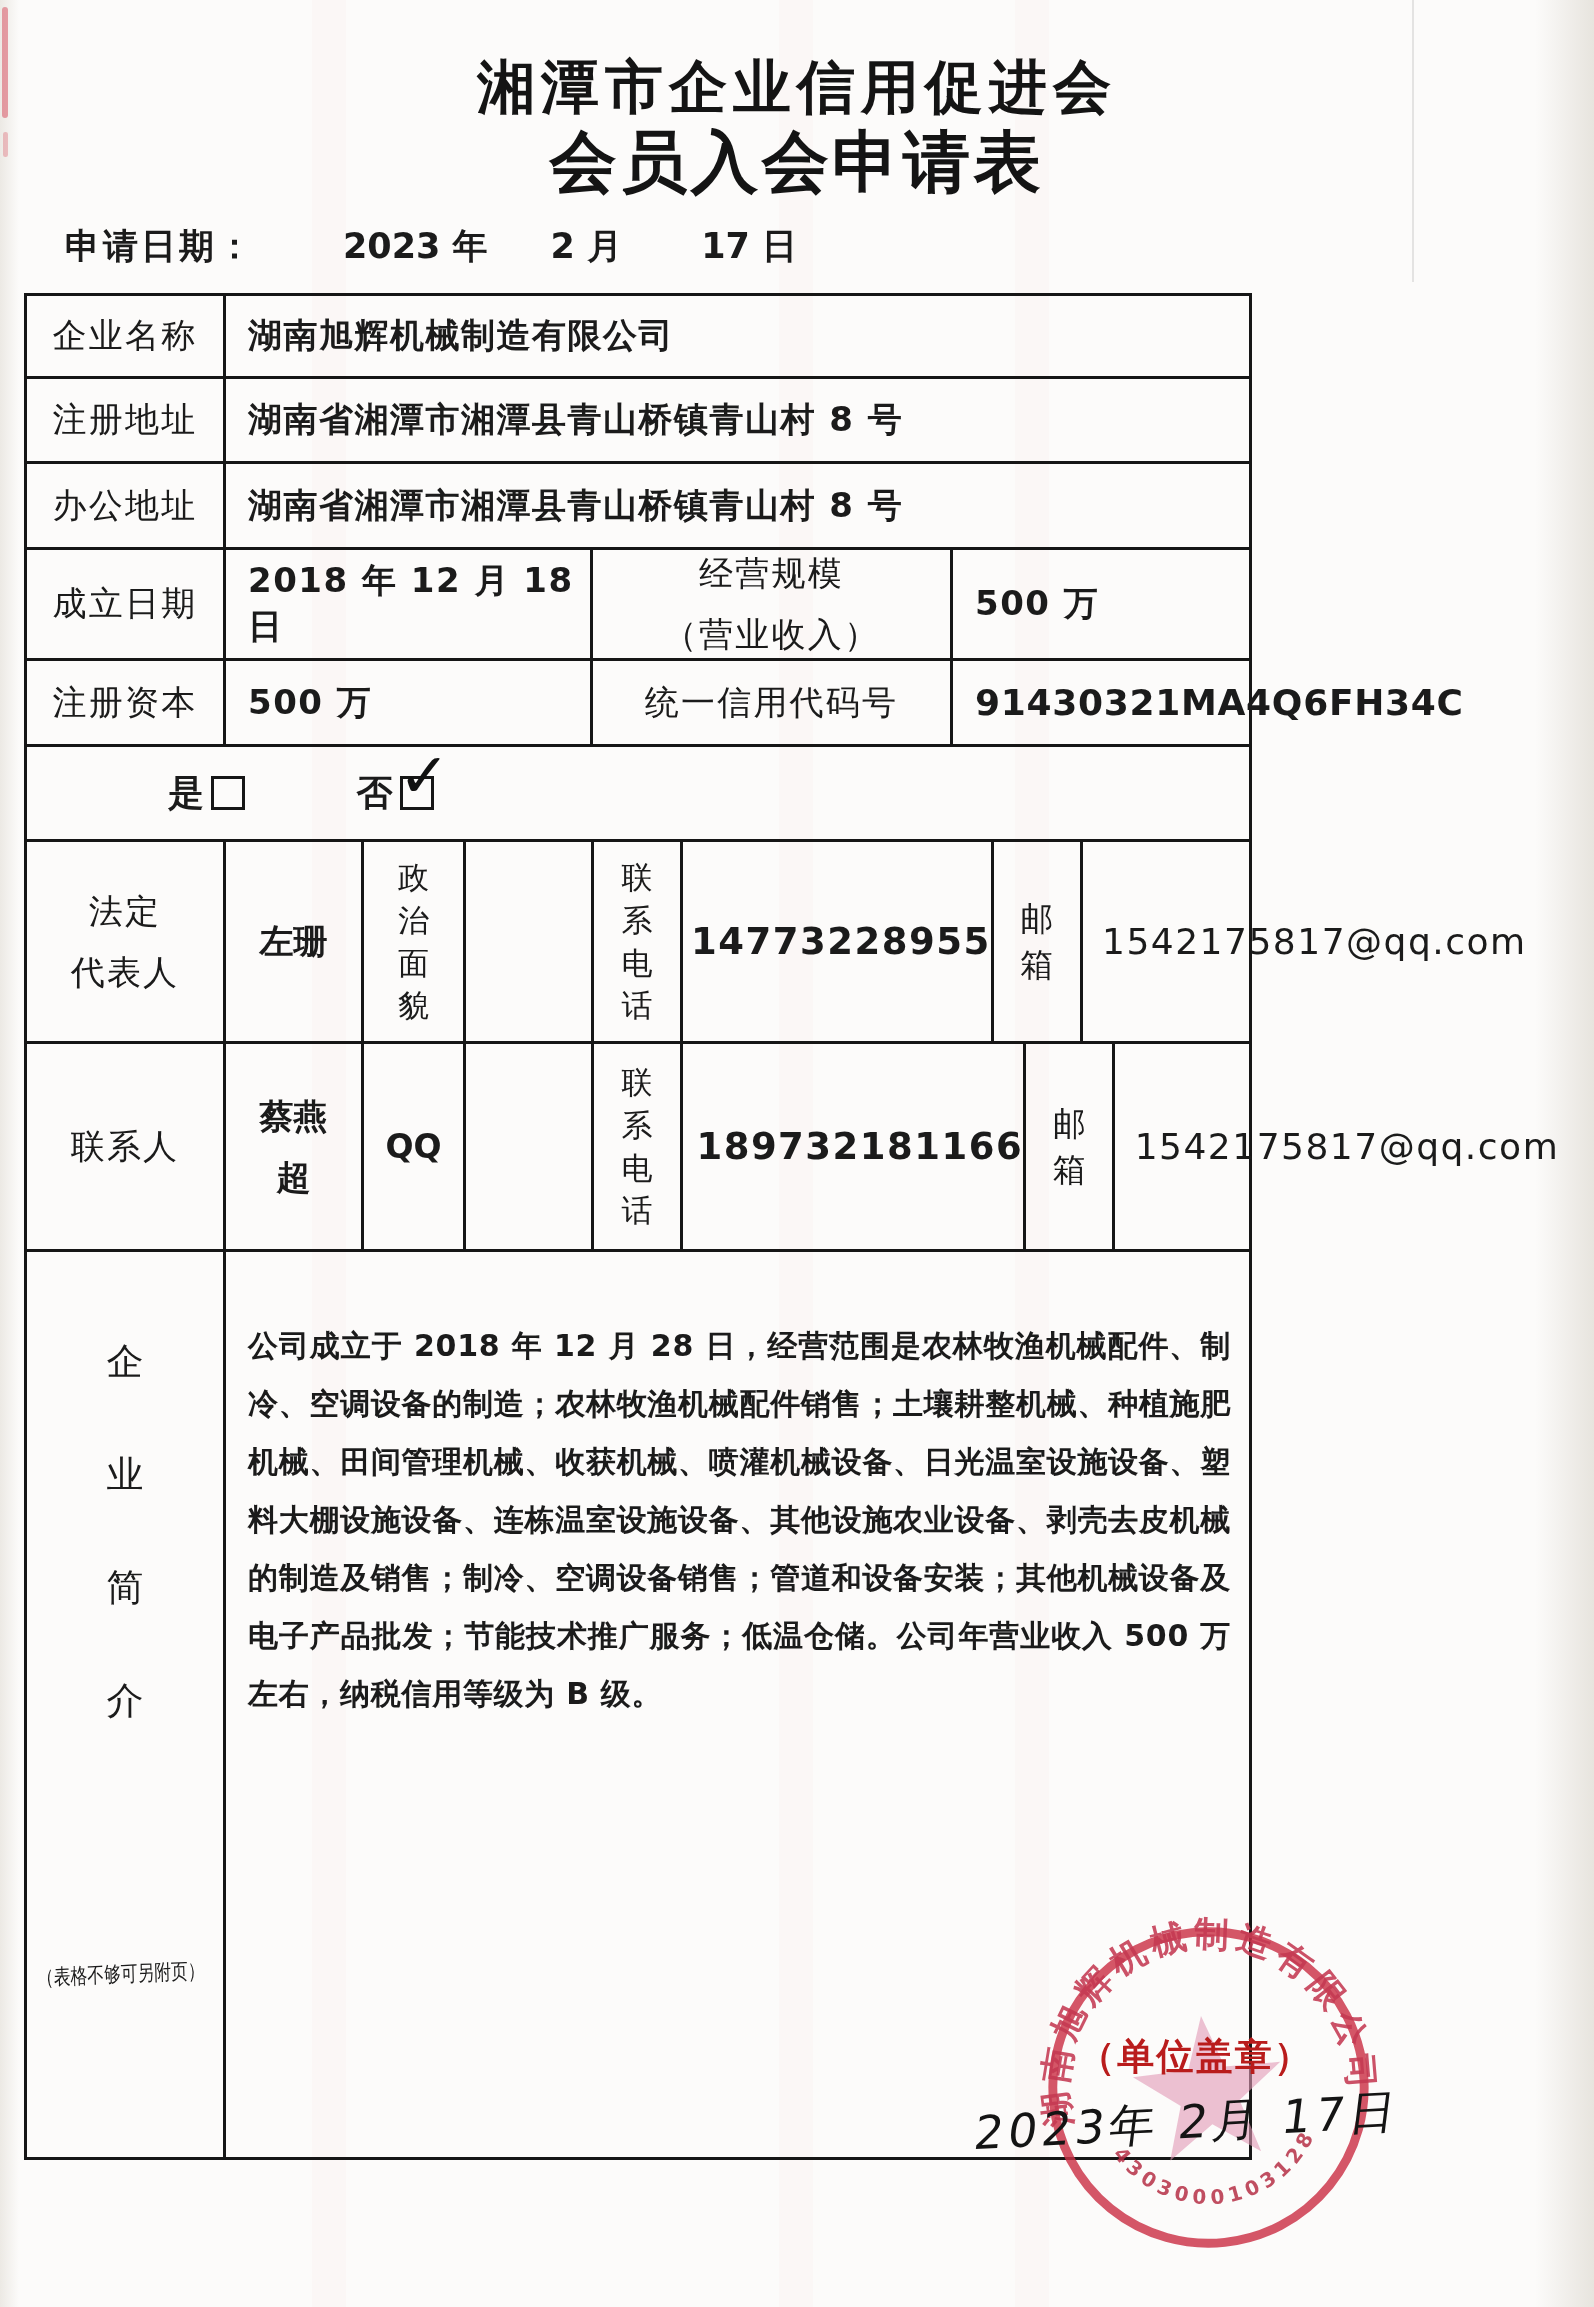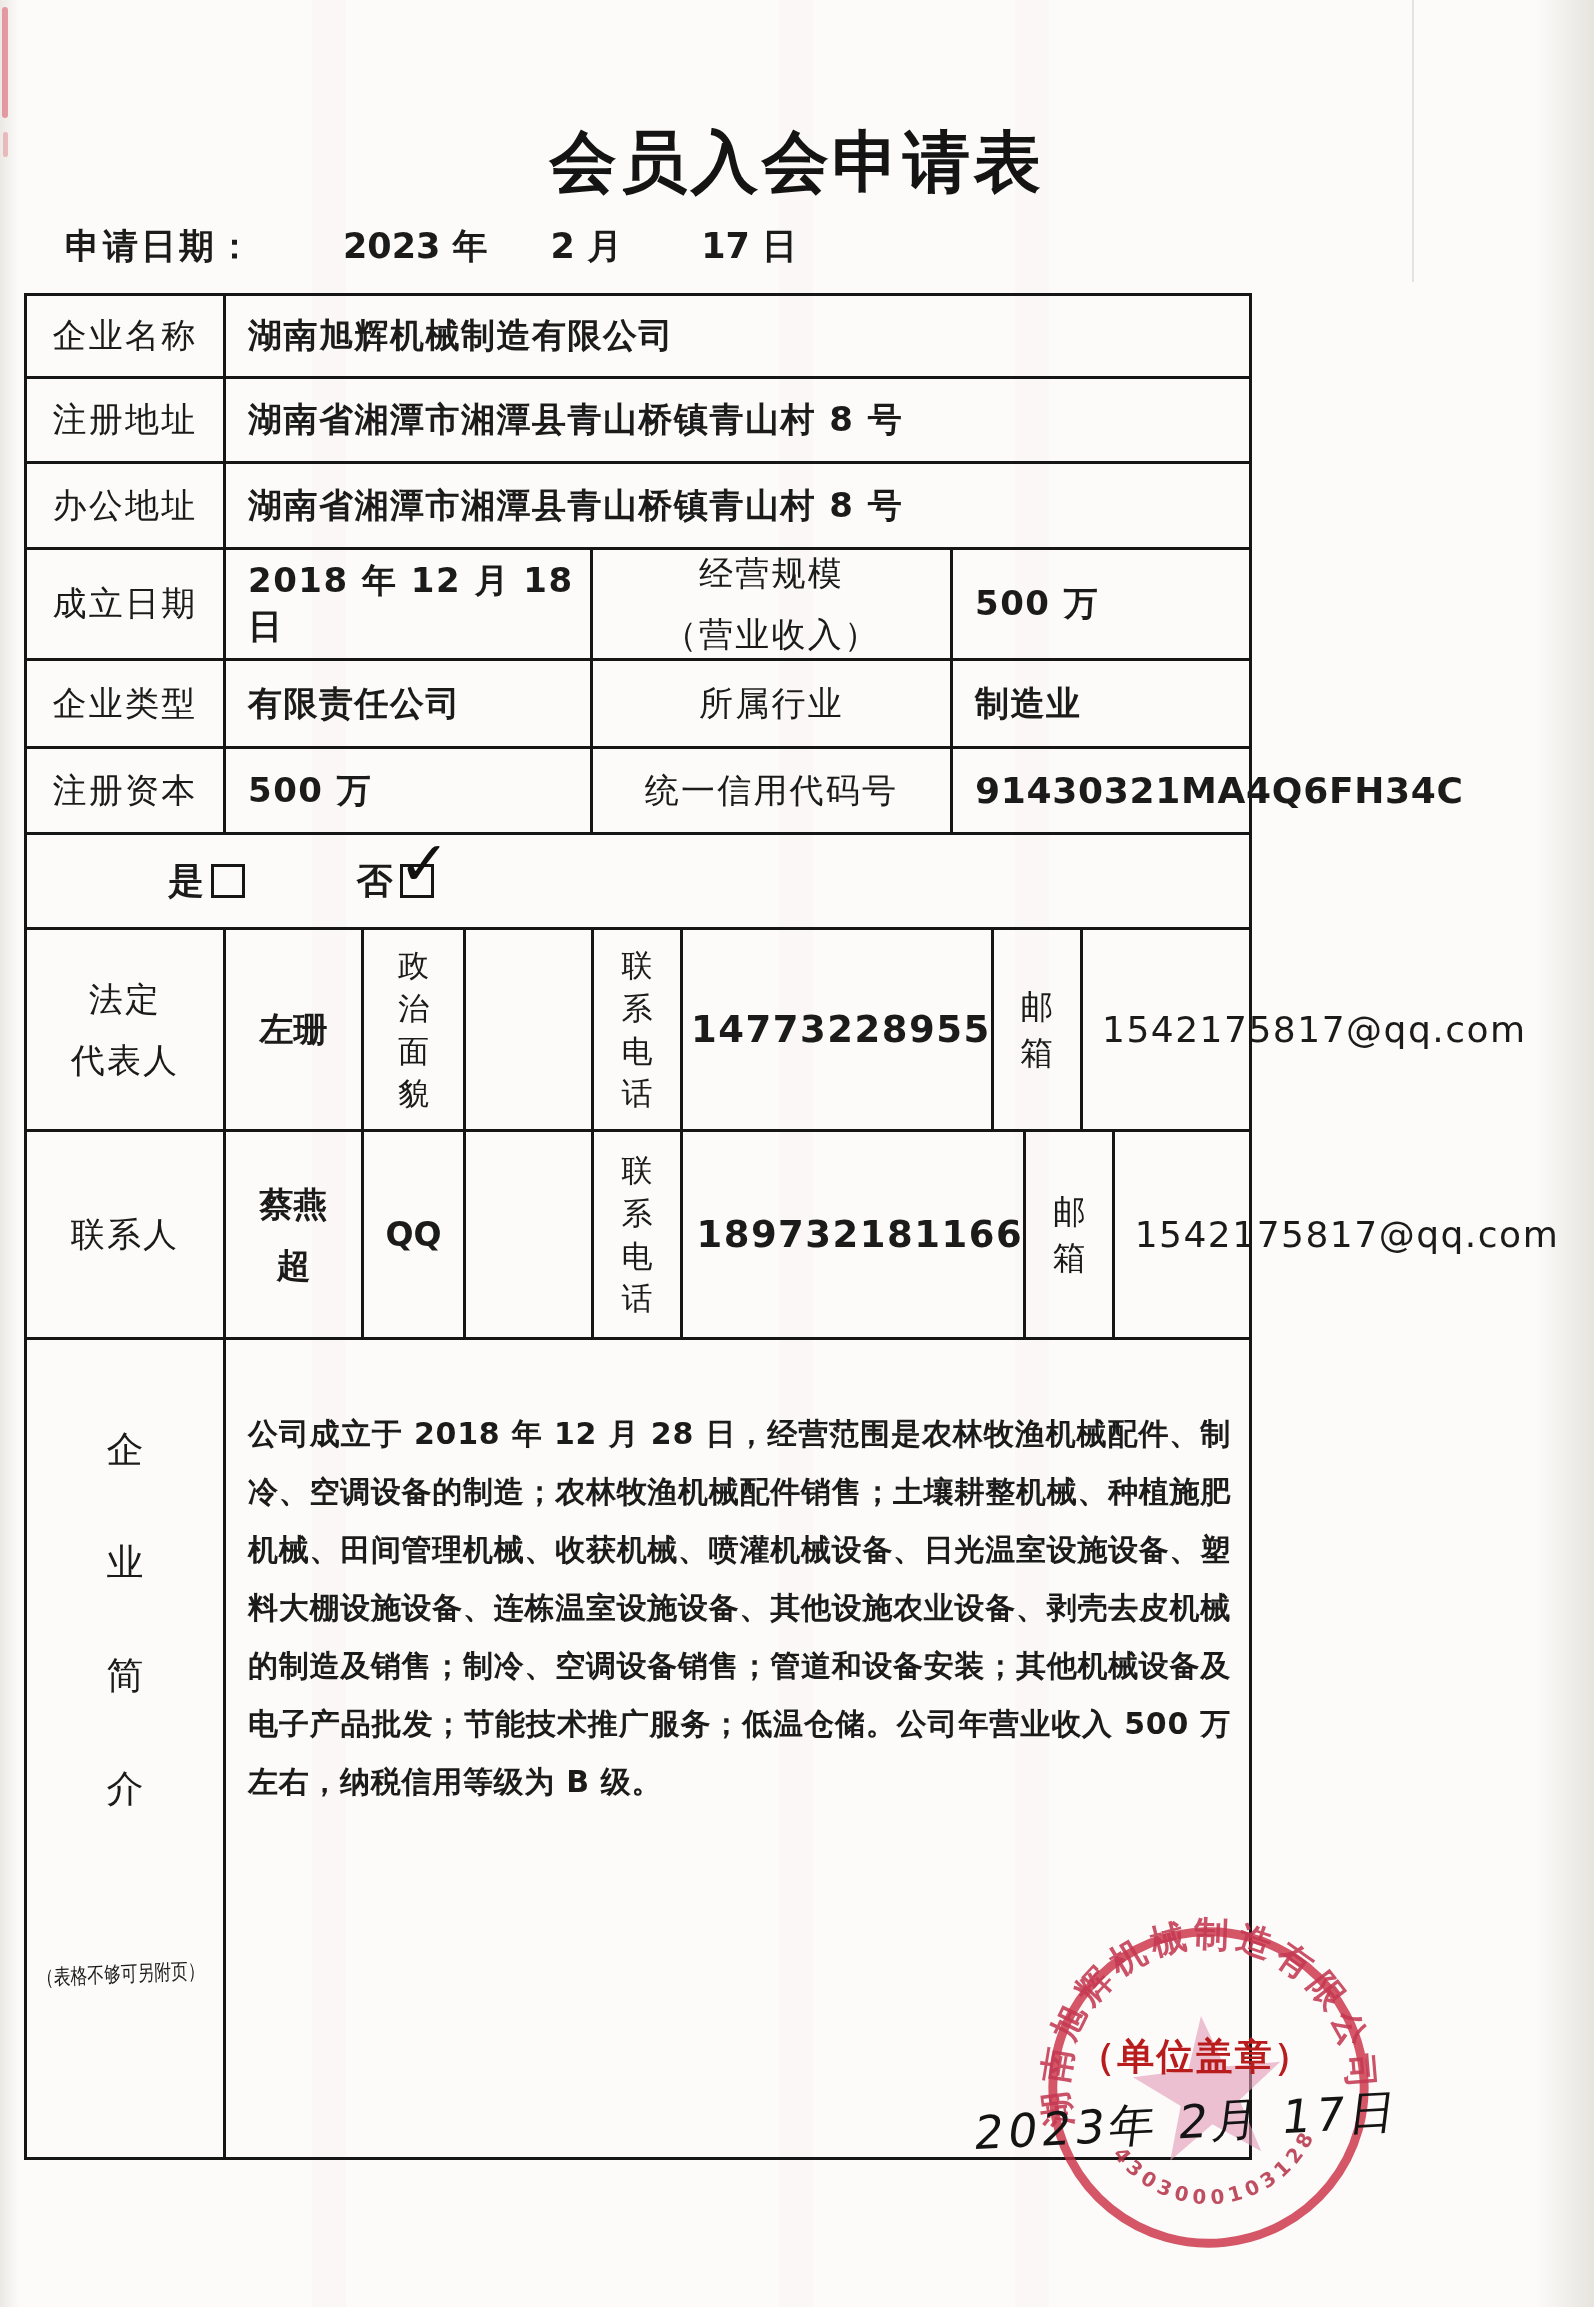--- a/index.html
+++ b/index.html
@@ -79,20 +79,21 @@
 
   <div class="edge-right"></div>
   <div class="edge-left"></div>
   <div class="edge-line"></div>
   <div class="red-streak"></div>
   <div class="red-streak2"></div>
   <div class="scan-stripe" style="left:312px"></div>
   <div class="scan-stripe" style="left:779px"></div>
   <div class="scan-stripe" style="left:1015px"></div>
 
+  <div class="title title1">湘潭市企业信用促进会</div>
   <div class="title title2">会员入会申请表</div>
 
   <div class="applyline">
     <span class="lab">申请日期：</span>
     <span class="yr">2023 年</span>
     <span class="mo">2 月</span>
     <span class="dy">17 日</span>
   </div>
 
   <div class="tbl">
@@ -117,26 +118,20 @@
       <div class="cell valc w495">2018 年 12 月 18 日</div>
       <div class="cell lblc w485">
         <div class="two-line">
           <span>经营规模</span>
           <span>（营业收入）</span>
         </div>
       </div>
       <div class="cell valc">500 万</div>
     </div>
 
-    <div class="row r5">
-      <div class="cell lblc w268">企业类型</div>
-      <div class="cell valc w495">有限责任公司</div>
-      <div class="cell lblc w485">所属行业</div>
-      <div class="cell valc">制造业</div>
-    </div>
 
     <div class="row r6">
       <div class="cell lblc w268">注册资本</div>
       <div class="cell valc w495">500 万</div>
       <div class="cell lblc w485">统一信用代码号</div>
       <div class="cell valc mono">91430321MA4Q6FH34C</div>
     </div>
 
     <div class="row r7">
       <div class="cell partyval">

